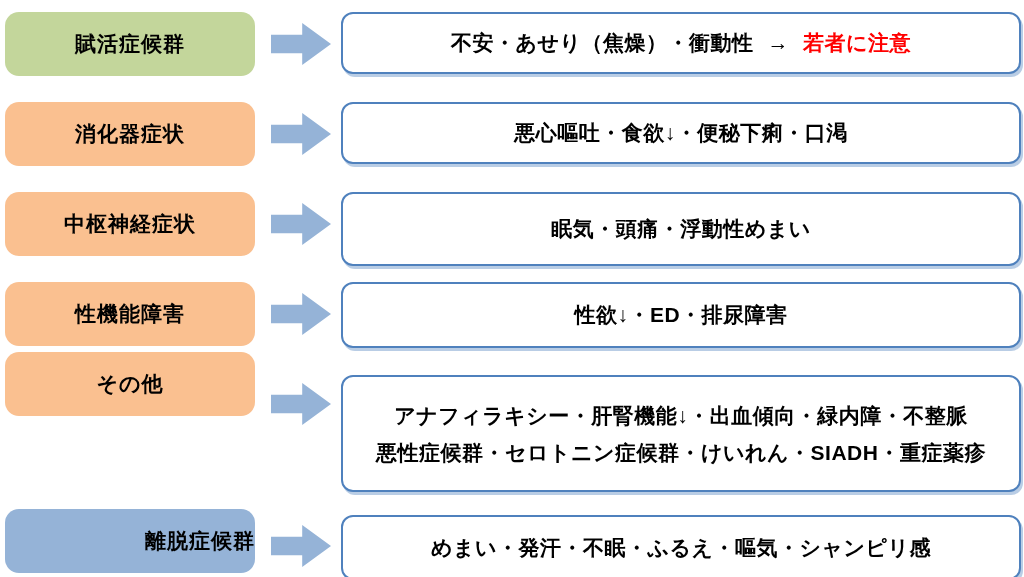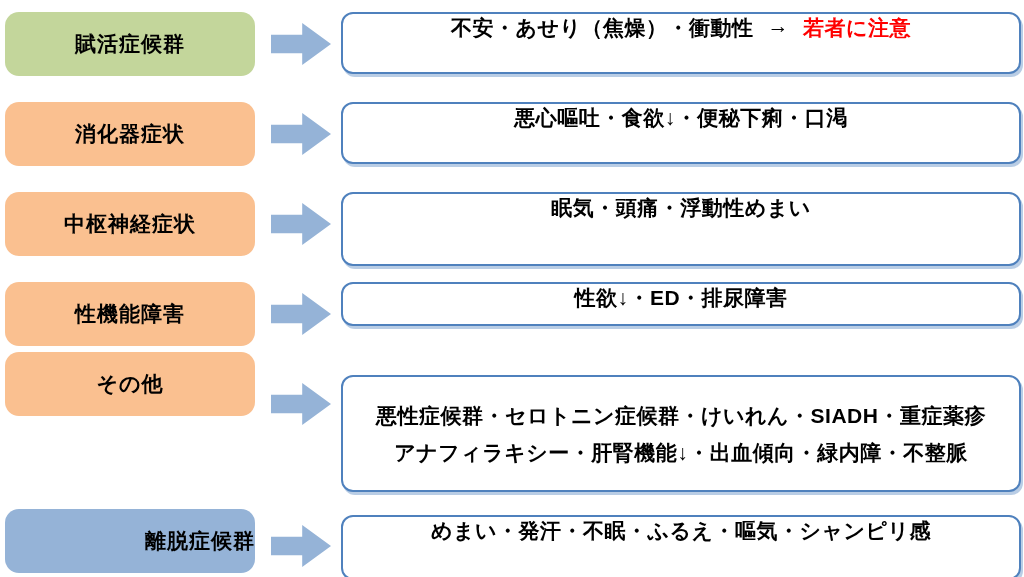--- a/index.html
+++ b/index.html
@@ -28,21 +28,21 @@
     position:absolute;left:271px;width:60px;height:42px;
     background:#95b3d7;
     clip-path:polygon(0 28%,52% 28%,52% 0,100% 50%,52% 100%,52% 72%,0 72%);
   }
   
   .detail{
     position:absolute;left:341px;width:680px;
     border:2.5px solid #4f81bd;border-radius:12px;
     background:#ffffff;
     box-shadow:2px 3px 0 #b9cde5;
-    display:flex;justify-content:center;
+    display:flex;align-items:center;justify-content:center;
     font-size:21px;font-weight:700;color:#000000;
     letter-spacing:0.5px;
     box-sizing:border-box;
     text-align:center;
   }
   .detail.two-line{flex-direction:column;line-height:37px;}
   .warning{color:#ff0000;}
   .arrow-glyph{margin:0 14px;}
 </style>
 </head>
@@ -73,31 +73,31 @@
   </div>
   <div class="arrow" style="top:195px;"></div>
   <div class="detail" style="top:184px;height:74px;">
     <span>眠気・頭痛・浮動性めまい</span>
   </div>
 
   <div class="cat orange" style="top:274px;">
     <span>性機能障害</span>
   </div>
   <div class="arrow" style="top:285px;"></div>
-  <div class="detail" style="top:274px;height:44px;">
+  <div class="detail" style="top:274px;height:66px;">
     <span>性欲↓・ED・排尿障害</span>
   </div>
 
   <div class="cat orange" style="top:344px;">
     <span>その他</span>
   </div>
   <div class="arrow" style="top:375px;"></div>
   <div class="detail two-line" style="top:367px;height:117px;">
+    <span>アナフィラキシー・肝腎機能↓・出血傾向・緑内障・不整脈</span>
     <span>悪性症候群・セロトニン症候群・けいれん・SIADH・重症薬疹</span>
-    <span>アナフィラキシー・肝腎機能↓・出血傾向・緑内障・不整脈</span>
   </div>
 
   <div class="cat blue" style="top:501px;justify-content:flex-end;">
     <span>離脱症候群</span>
   </div>
   <div class="arrow" style="top:517px;"></div>
   <div class="detail" style="top:507px;height:65px;">
     <span>めまい・発汗・不眠・ふるえ・嘔気・シャンピリ感</span>
   </div>
 

